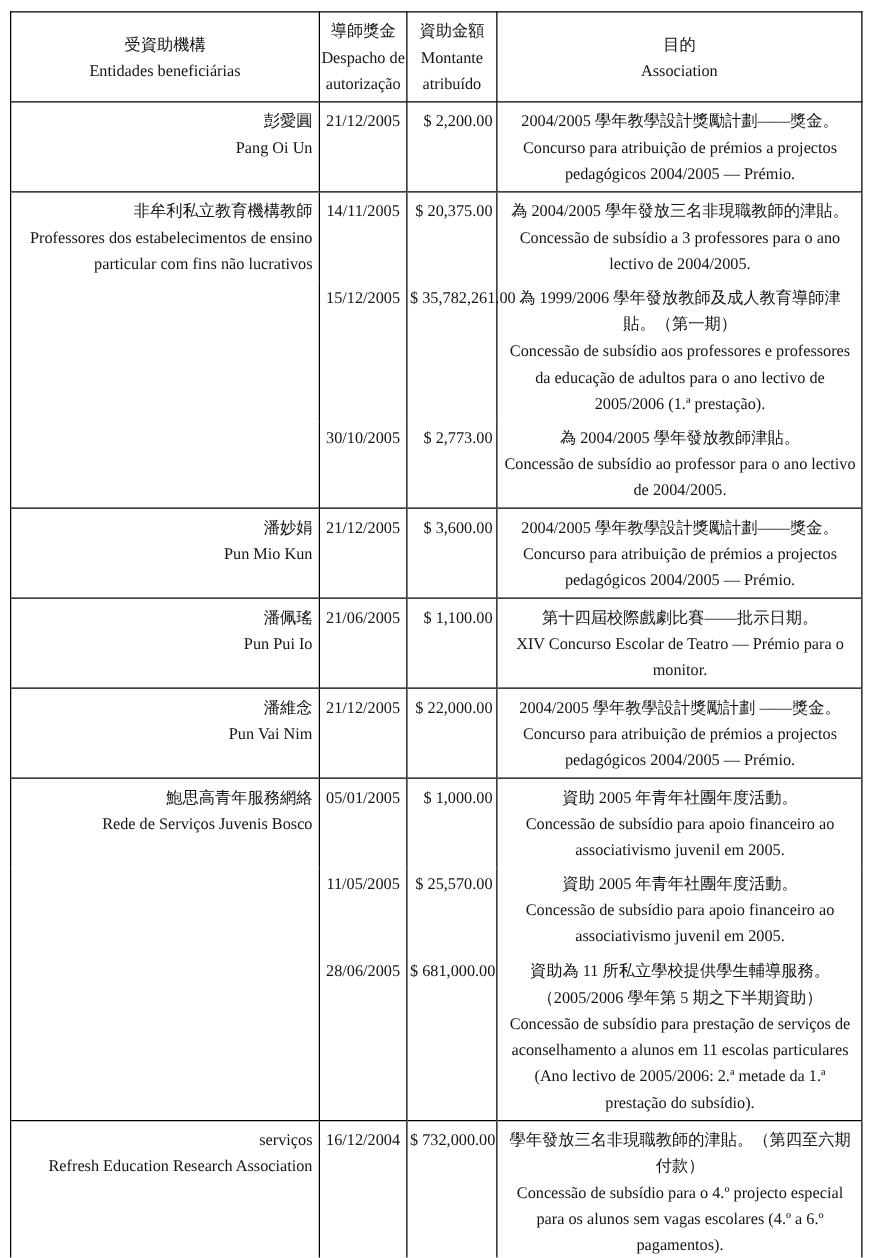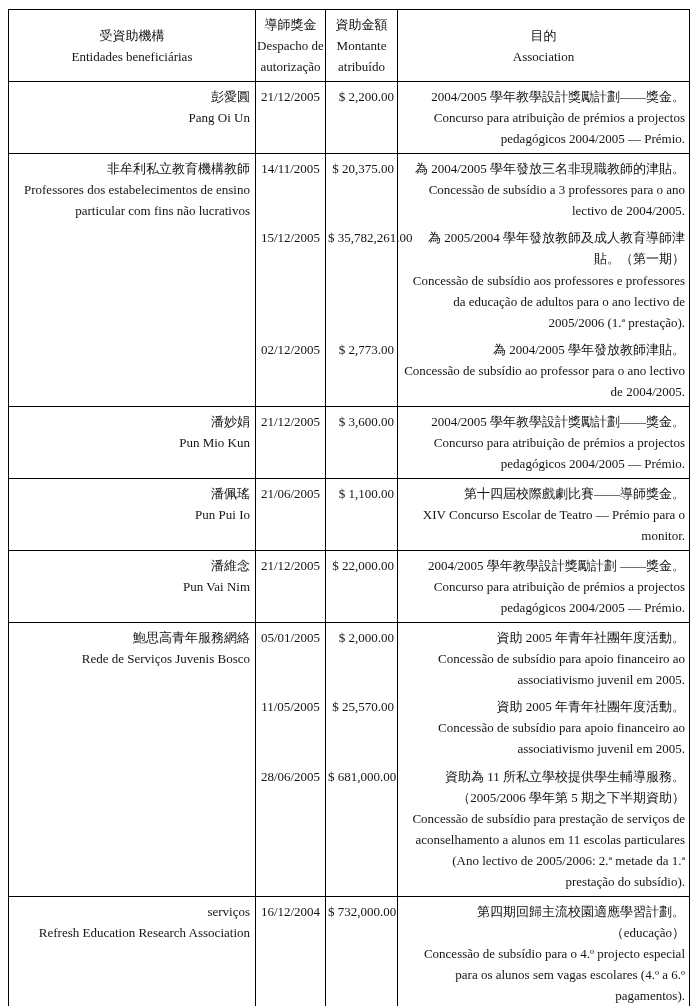--- a/index.html
+++ b/index.html
@@ -51,21 +51,21 @@
     padding-left: 1px;
     padding-right: 1px;
   }
   td.amount {
     text-align: right;
     padding-left: 2px;
     padding-right: 3px;
     white-space: nowrap;
   }
   td.purpose {
-    text-align: right;
+    text-align: center;
     padding-left: 5px;
     padding-right: 4px;
     font-family: Liberation Serif, serif;
   }
 </style>
 </head>
 <body>
 
 <div class="page">
   <table class="subsidy">
@@ -117,26 +117,26 @@
           <td class="amount">$ 20,375.00</td>
           <td class="purpose">
             <div>為 2004/2005 學年發放三名非現職教師的津貼。</div>
             <div>Concessão de subsídio a 3 professores para o ano lectivo de 2004/2005.</div>
           </td>
         </tr>
         <tr>
           <td class="date">15/12/2005</td>
           <td class="amount">$ 35,782,261.00</td>
           <td class="purpose">
-            <div>為 2005/2004 學年發放教師及成人教育導師津貼。（第一期）</div>
+            <div>為 1999/2006 學年發放教師及成人教育導師津貼。（第一期）</div>
             <div>Concessão de subsídio aos professores e professores da educação de adultos para o ano lectivo de 2005/2006 (1.ª prestação).</div>
           </td>
         </tr>
         <tr>
-          <td class="date">02/12/2005</td>
+          <td class="date">30/10/2005</td>
           <td class="amount">$ 2,773.00</td>
           <td class="purpose">
             <div>為 2004/2005 學年發放教師津貼。</div>
             <div>Concessão de subsídio ao professor para o ano lectivo de 2004/2005.</div>
           </td>
         </tr>
         <tr class="group-start">
           <td class="entity" rowspan="1">
             <div>潘妙娟</div>
             <div>Pun Mio Kun</div>
@@ -149,21 +149,21 @@
           </td>
         </tr>
         <tr class="group-start">
           <td class="entity" rowspan="1">
             <div>潘佩瑤</div>
             <div>Pun Pui Io</div>
           </td>
           <td class="date">21/06/2005</td>
           <td class="amount">$ 1,100.00</td>
           <td class="purpose">
-            <div>第十四屆校際戲劇比賽——導師獎金。</div>
+            <div>第十四屆校際戲劇比賽——批示日期。</div>
             <div>XIV Concurso Escolar de Teatro — Prémio para o monitor.</div>
           </td>
         </tr>
         <tr class="group-start">
           <td class="entity" rowspan="1">
             <div>潘維念</div>
             <div>Pun Vai Nim</div>
           </td>
           <td class="date">21/12/2005</td>
           <td class="amount">$ 22,000.00</td>
@@ -171,21 +171,21 @@
             <div>2004/2005 學年教學設計獎勵計劃 ——獎金。</div>
             <div>Concurso para atribuição de prémios a projectos pedagógicos 2004/2005 — Prémio.</div>
           </td>
         </tr>
         <tr class="group-start">
           <td class="entity" rowspan="3">
             <div>鮑思高青年服務網絡</div>
             <div>Rede de Serviços Juvenis Bosco</div>
           </td>
           <td class="date">05/01/2005</td>
-          <td class="amount">$ 2,000.00</td>
+          <td class="amount">$ 1,000.00</td>
           <td class="purpose">
             <div>資助 2005 年青年社團年度活動。</div>
             <div>Concessão de subsídio para apoio financeiro ao associativismo juvenil em 2005.</div>
           </td>
         </tr>
         <tr>
           <td class="date">11/05/2005</td>
           <td class="amount">$ 25,570.00</td>
           <td class="purpose">
             <div>資助 2005 年青年社團年度活動。</div>
@@ -201,19 +201,19 @@
           </td>
         </tr>
         <tr class="group-start">
           <td class="entity" rowspan="1">
             <div>serviços</div>
             <div>Refresh Education Research Association</div>
           </td>
           <td class="date">16/12/2004</td>
           <td class="amount">$ 732,000.00</td>
           <td class="purpose">
-            <div>第四期回歸主流校園適應學習計劃。（educação）</div>
+            <div>學年發放三名非現職教師的津貼。（第四至六期付款）</div>
             <div>Concessão de subsídio para o 4.º projecto especial para os alunos sem vagas escolares (4.º a 6.º pagamentos).</div>
           </td>
         </tr>
       </tbody>
   </table>
 </div>
 
 </body></html>

